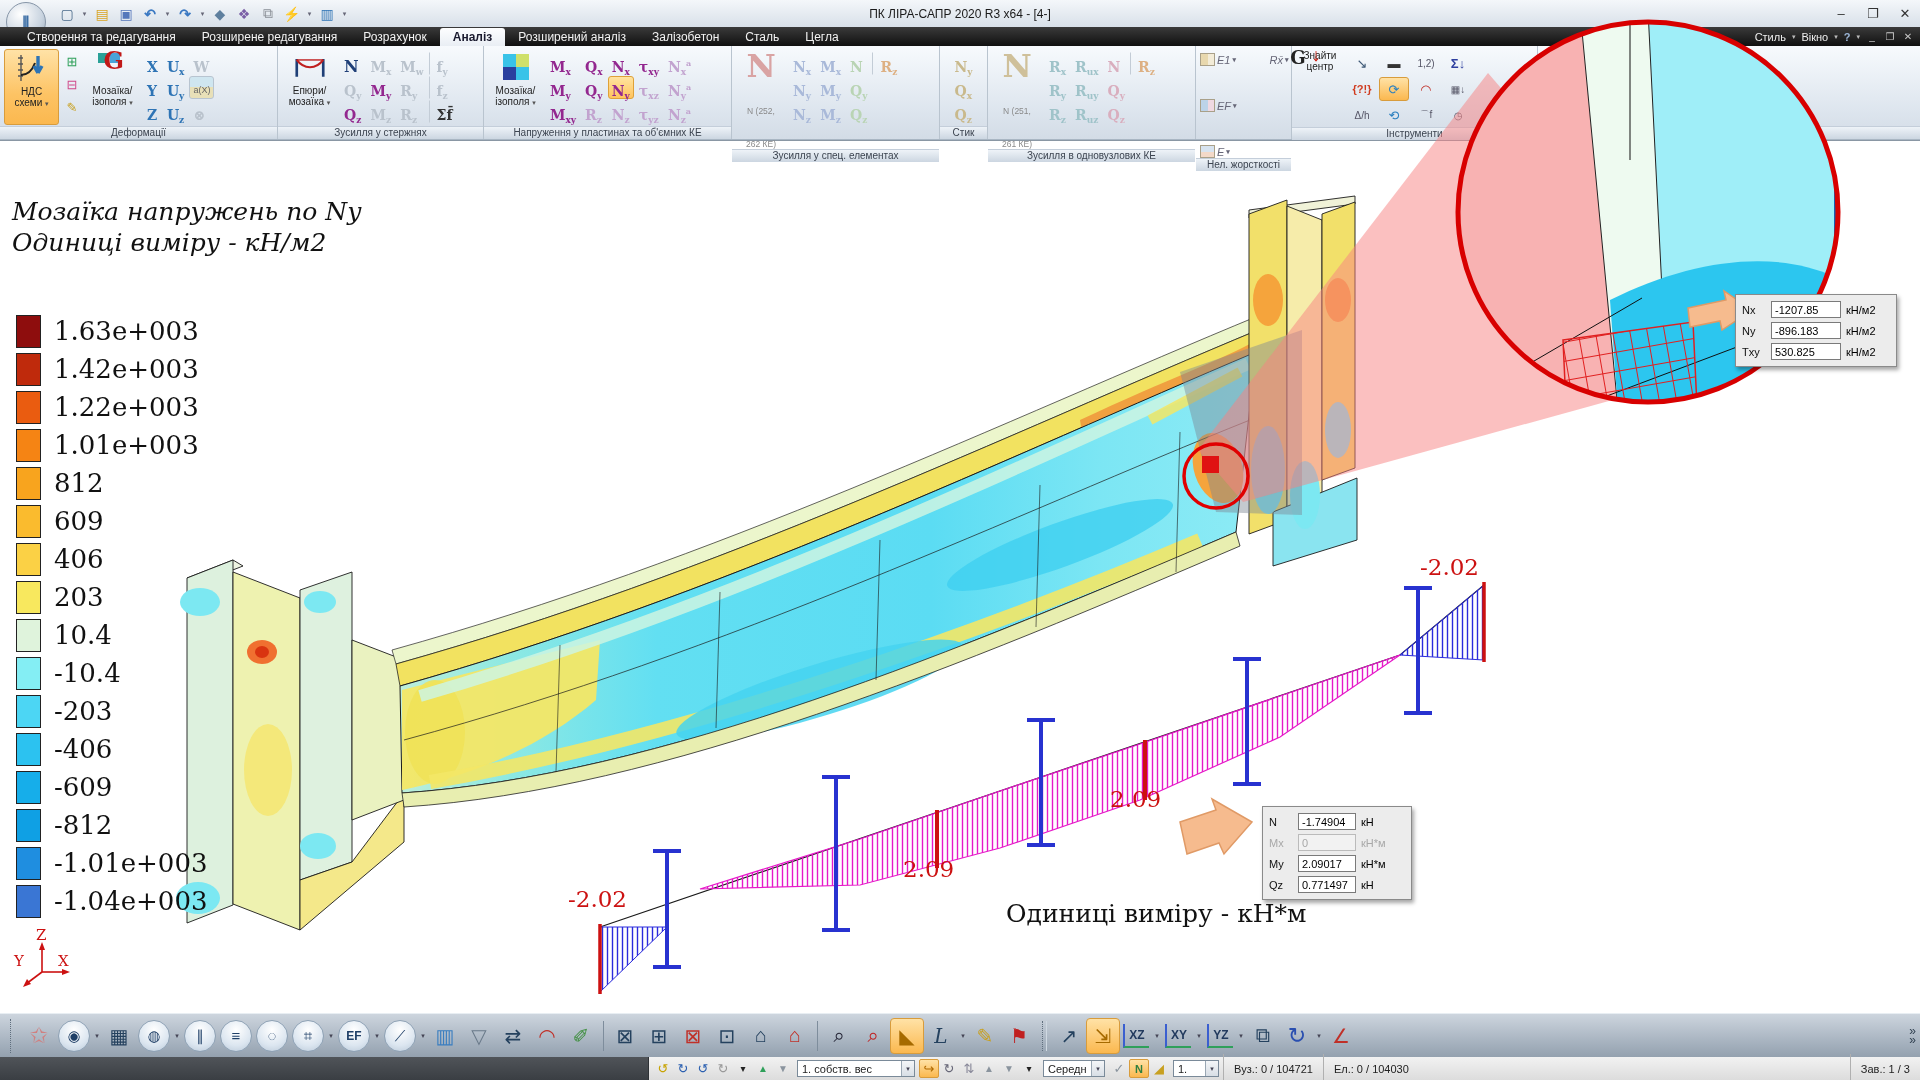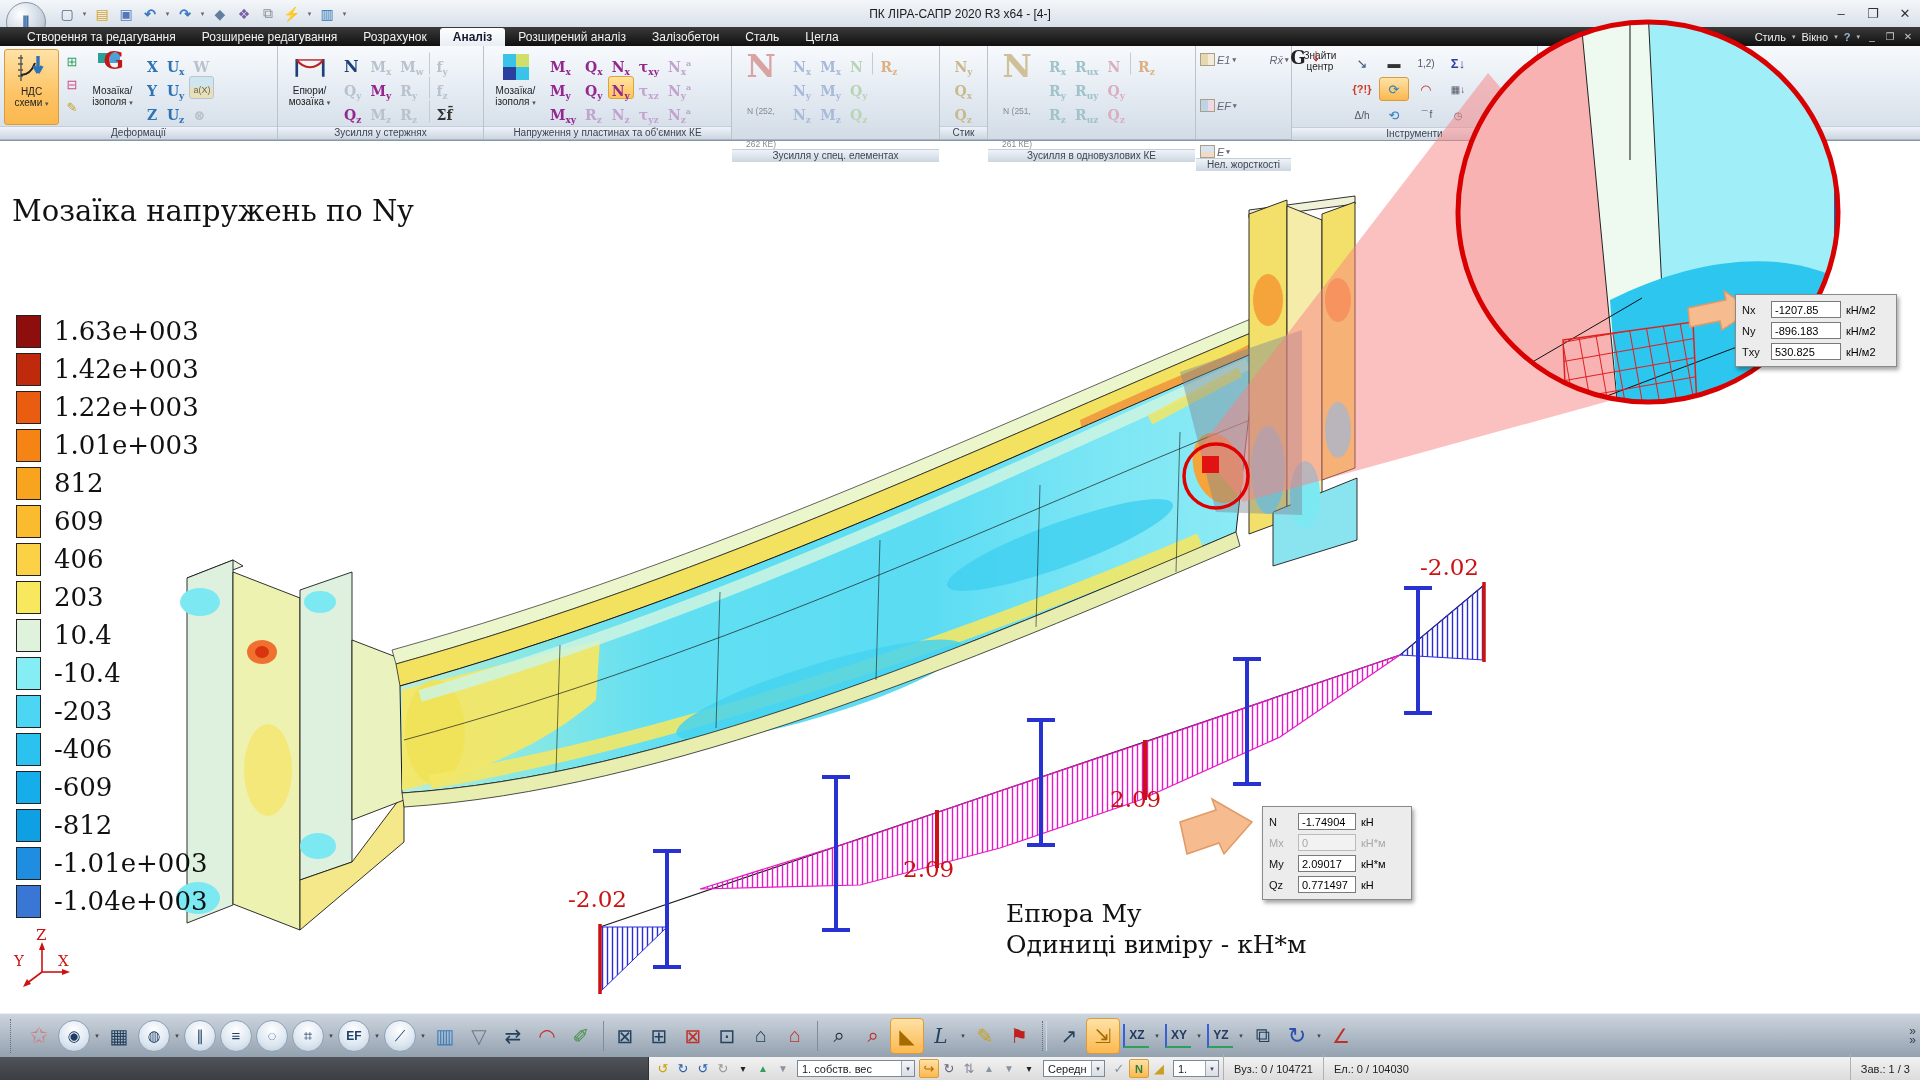--- a/index.html
+++ b/index.html
@@ -97,21 +97,21 @@
   .gicon .gsq2{position:absolute;left:12px;top:0;width:10px;height:10px;background:#4aa3d8;}
   .gicon .gG{position:absolute;left:6px;top:2px;font-family:"DejaVu Serif",serif;font-weight:bold;
     font-size:24px;color:#c01818;}
   .archicon{width:34px;height:26px;}
 
   
   .canvas{position:absolute;top:140px;left:0;width:1920px;height:873px;background:#fff;
     border-top:1px solid #8a97a4;}
   #scene{position:absolute;left:0;top:0;width:1920px;height:1080px;z-index:40;pointer-events:none;}
   .scenetitle{position:absolute;left:12px;top:196px;z-index:45;
-    font-family:"DejaVu Serif",serif;font-size:29px;line-height:31px;color:#111;}
+    font-family:"DejaVu Serif",serif;font-size:25px;line-height:31px;color:#111;font-style:italic;}
   .epuretitle{position:absolute;left:1006px;top:898px;z-index:45;
     font-family:"DejaVu Serif",serif;font-size:25px;line-height:31px;color:#111;}
   .legend{position:absolute;left:16px;top:312px;z-index:45;}
   .lrow{display:flex;align-items:center;height:38px;}
   .lsw{width:25px;height:33px;border:1px solid #222;}
   .llb{margin-left:13px;font-family:"DejaVu Serif",serif;font-size:26px;color:#111;white-space:nowrap;}
   .vlabel{position:absolute;z-index:45;font-family:"DejaVu Serif",serif;font-size:23px;color:#cc1111;}
   .vl0{left:568px;top:886px;} .vl1{left:903px;top:856px;} .vl2{left:1110px;top:786px;} .vl3{left:1420px;top:554px;}
   .probe{position:absolute;background:#ececec;border:1px solid #8a8a8a;
     box-shadow:2px 3px 4px rgba(0,0,0,.35);padding:4px 6px;z-index:70;font-size:11px;}
@@ -663,23 +663,23 @@
       <line x1="42" y1="972" x2="26" y2="984" stroke="#cc1111" stroke-width="1.6"></line>
       <path d="M23 987 L31 984 L27 979 Z" fill="#cc1111"></path>
       <text x="14" y="966">Y</text>
       <text x="36" y="940">Z</text>
       <text x="58" y="966">X</text>
     </g>
   </svg>
 
   <div class="scenetitle">
     <div>Мозаїка напружень по Ny</div>
+    <div>Одиниці виміру - кН/м2</div>
   </div>
   <div class="epuretitle">
-    <div>Епюра My</div>
     <div>Одиниці виміру - кН*м</div>
   </div>
 
   <div class="legend">
 
       <div class="lrow">
         <span class="lsw" style="background: rgb(142, 13, 13);"></span>
         <span class="llb">1.63e+003</span>
       </div>
 

